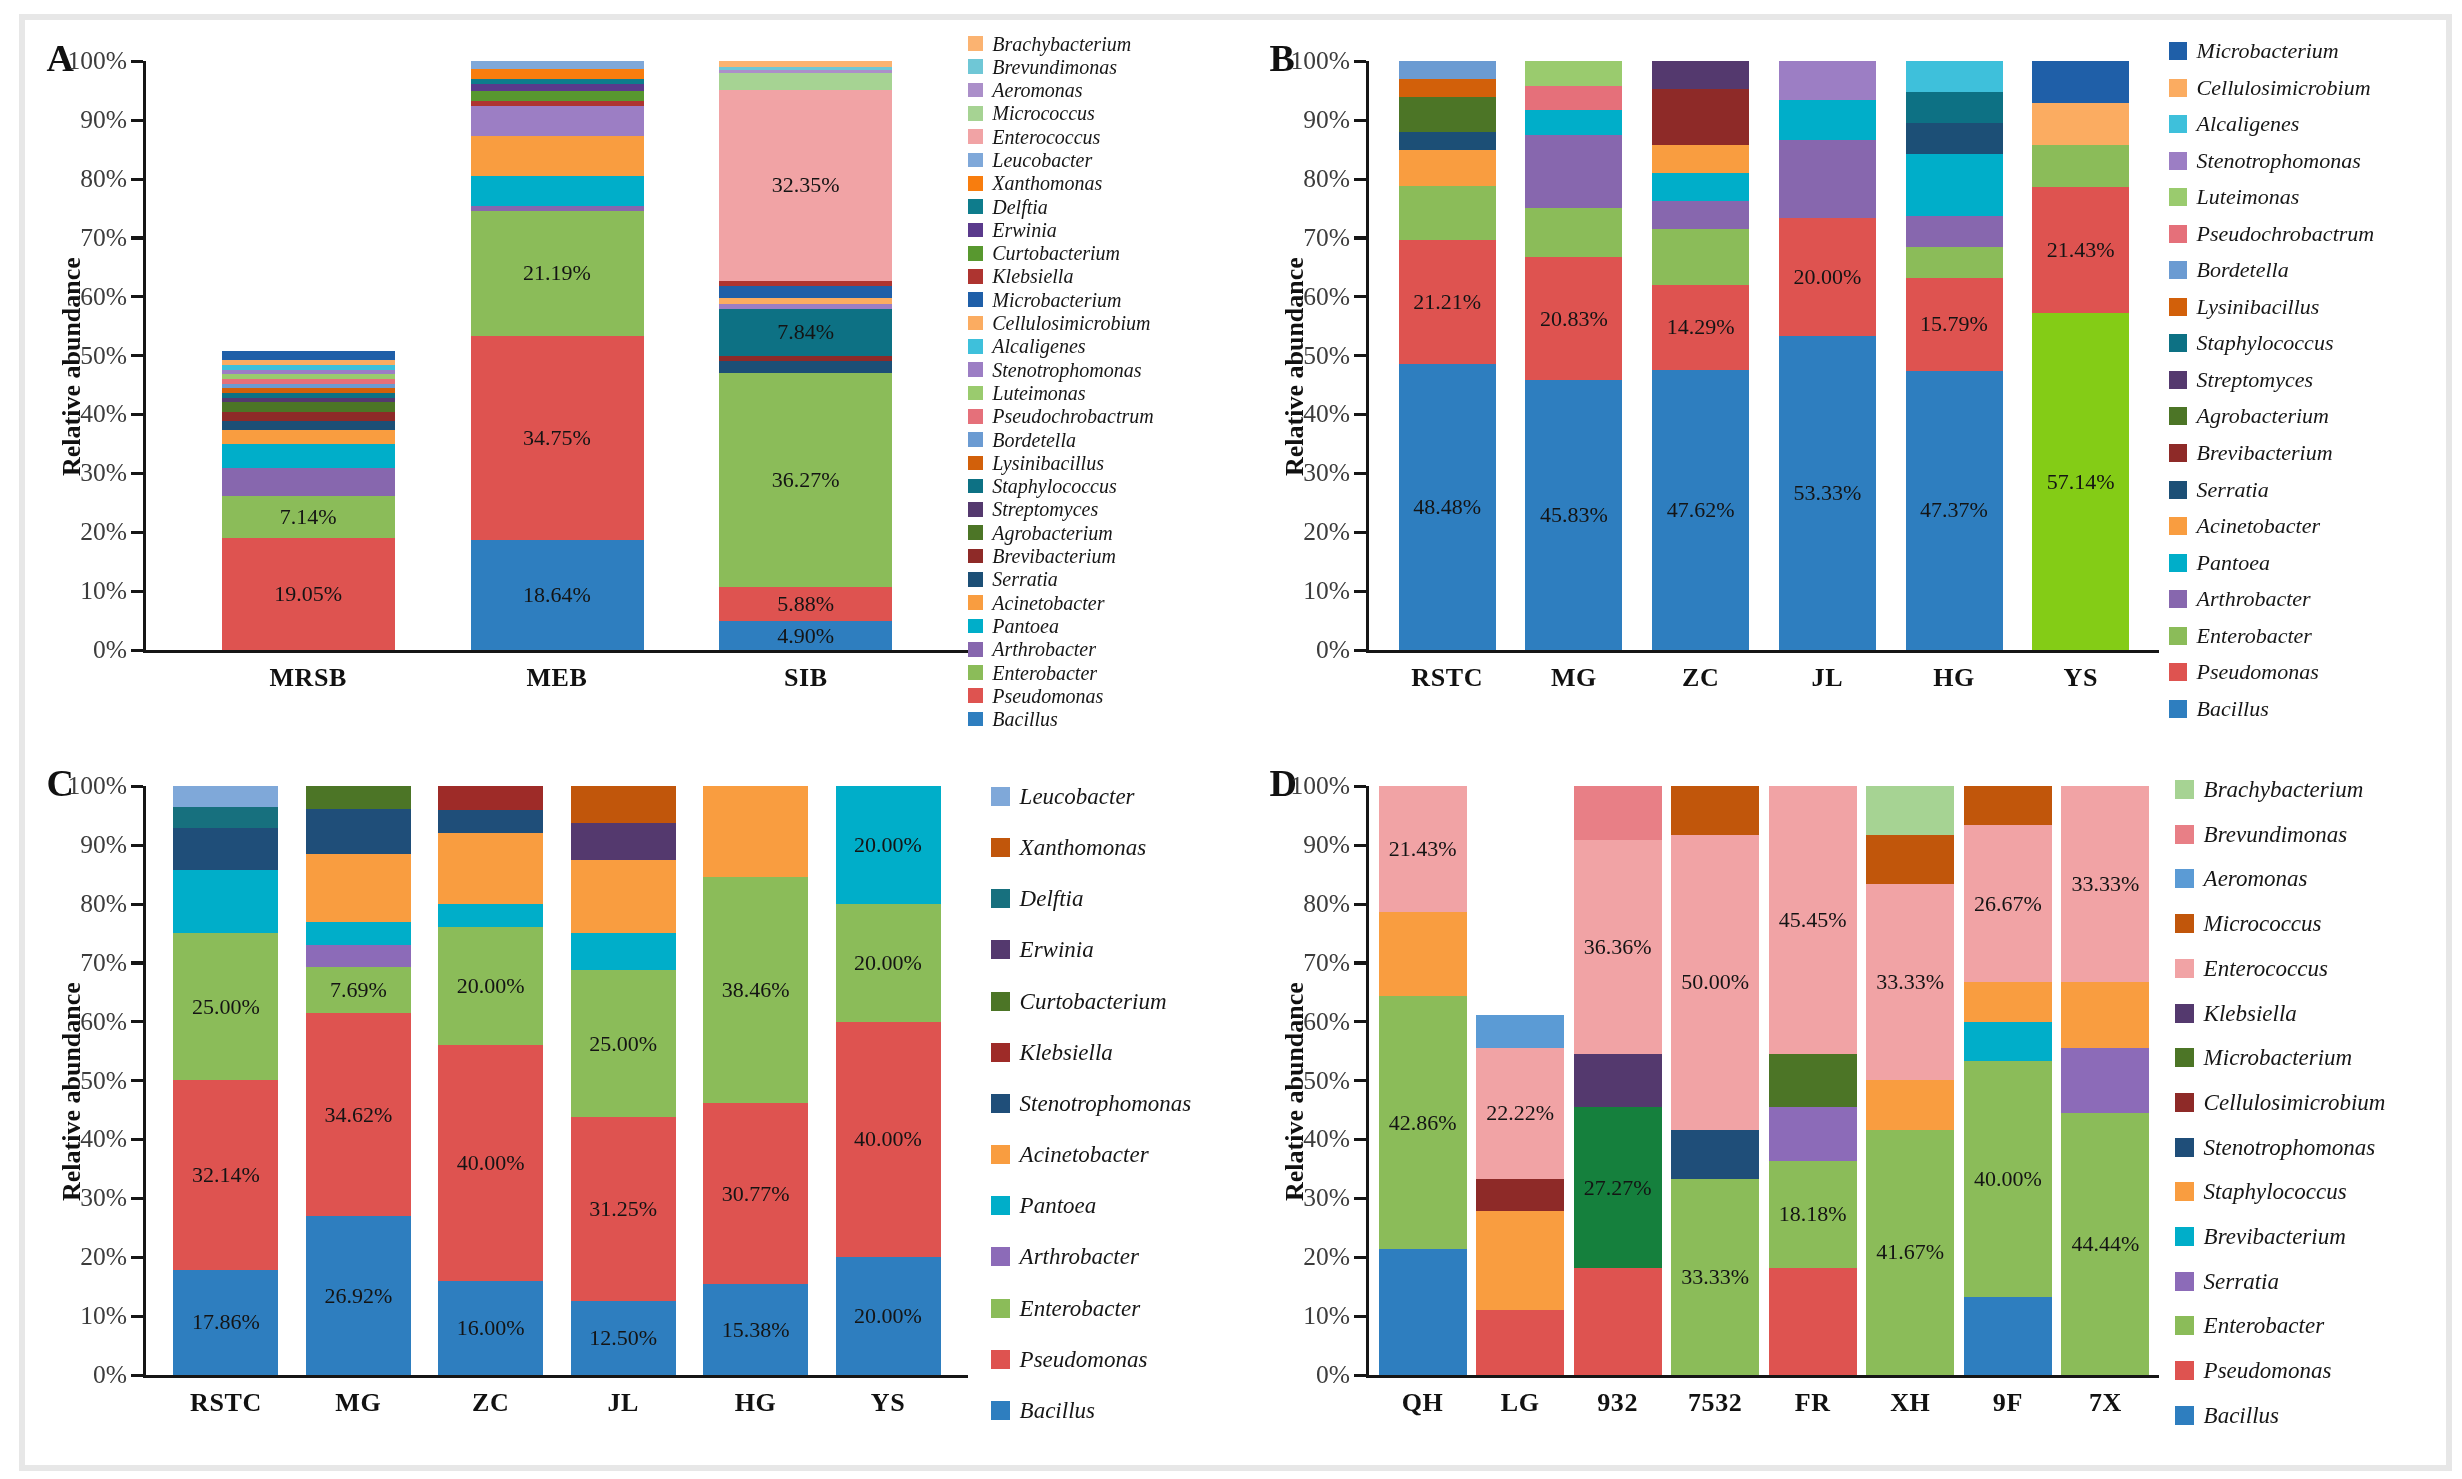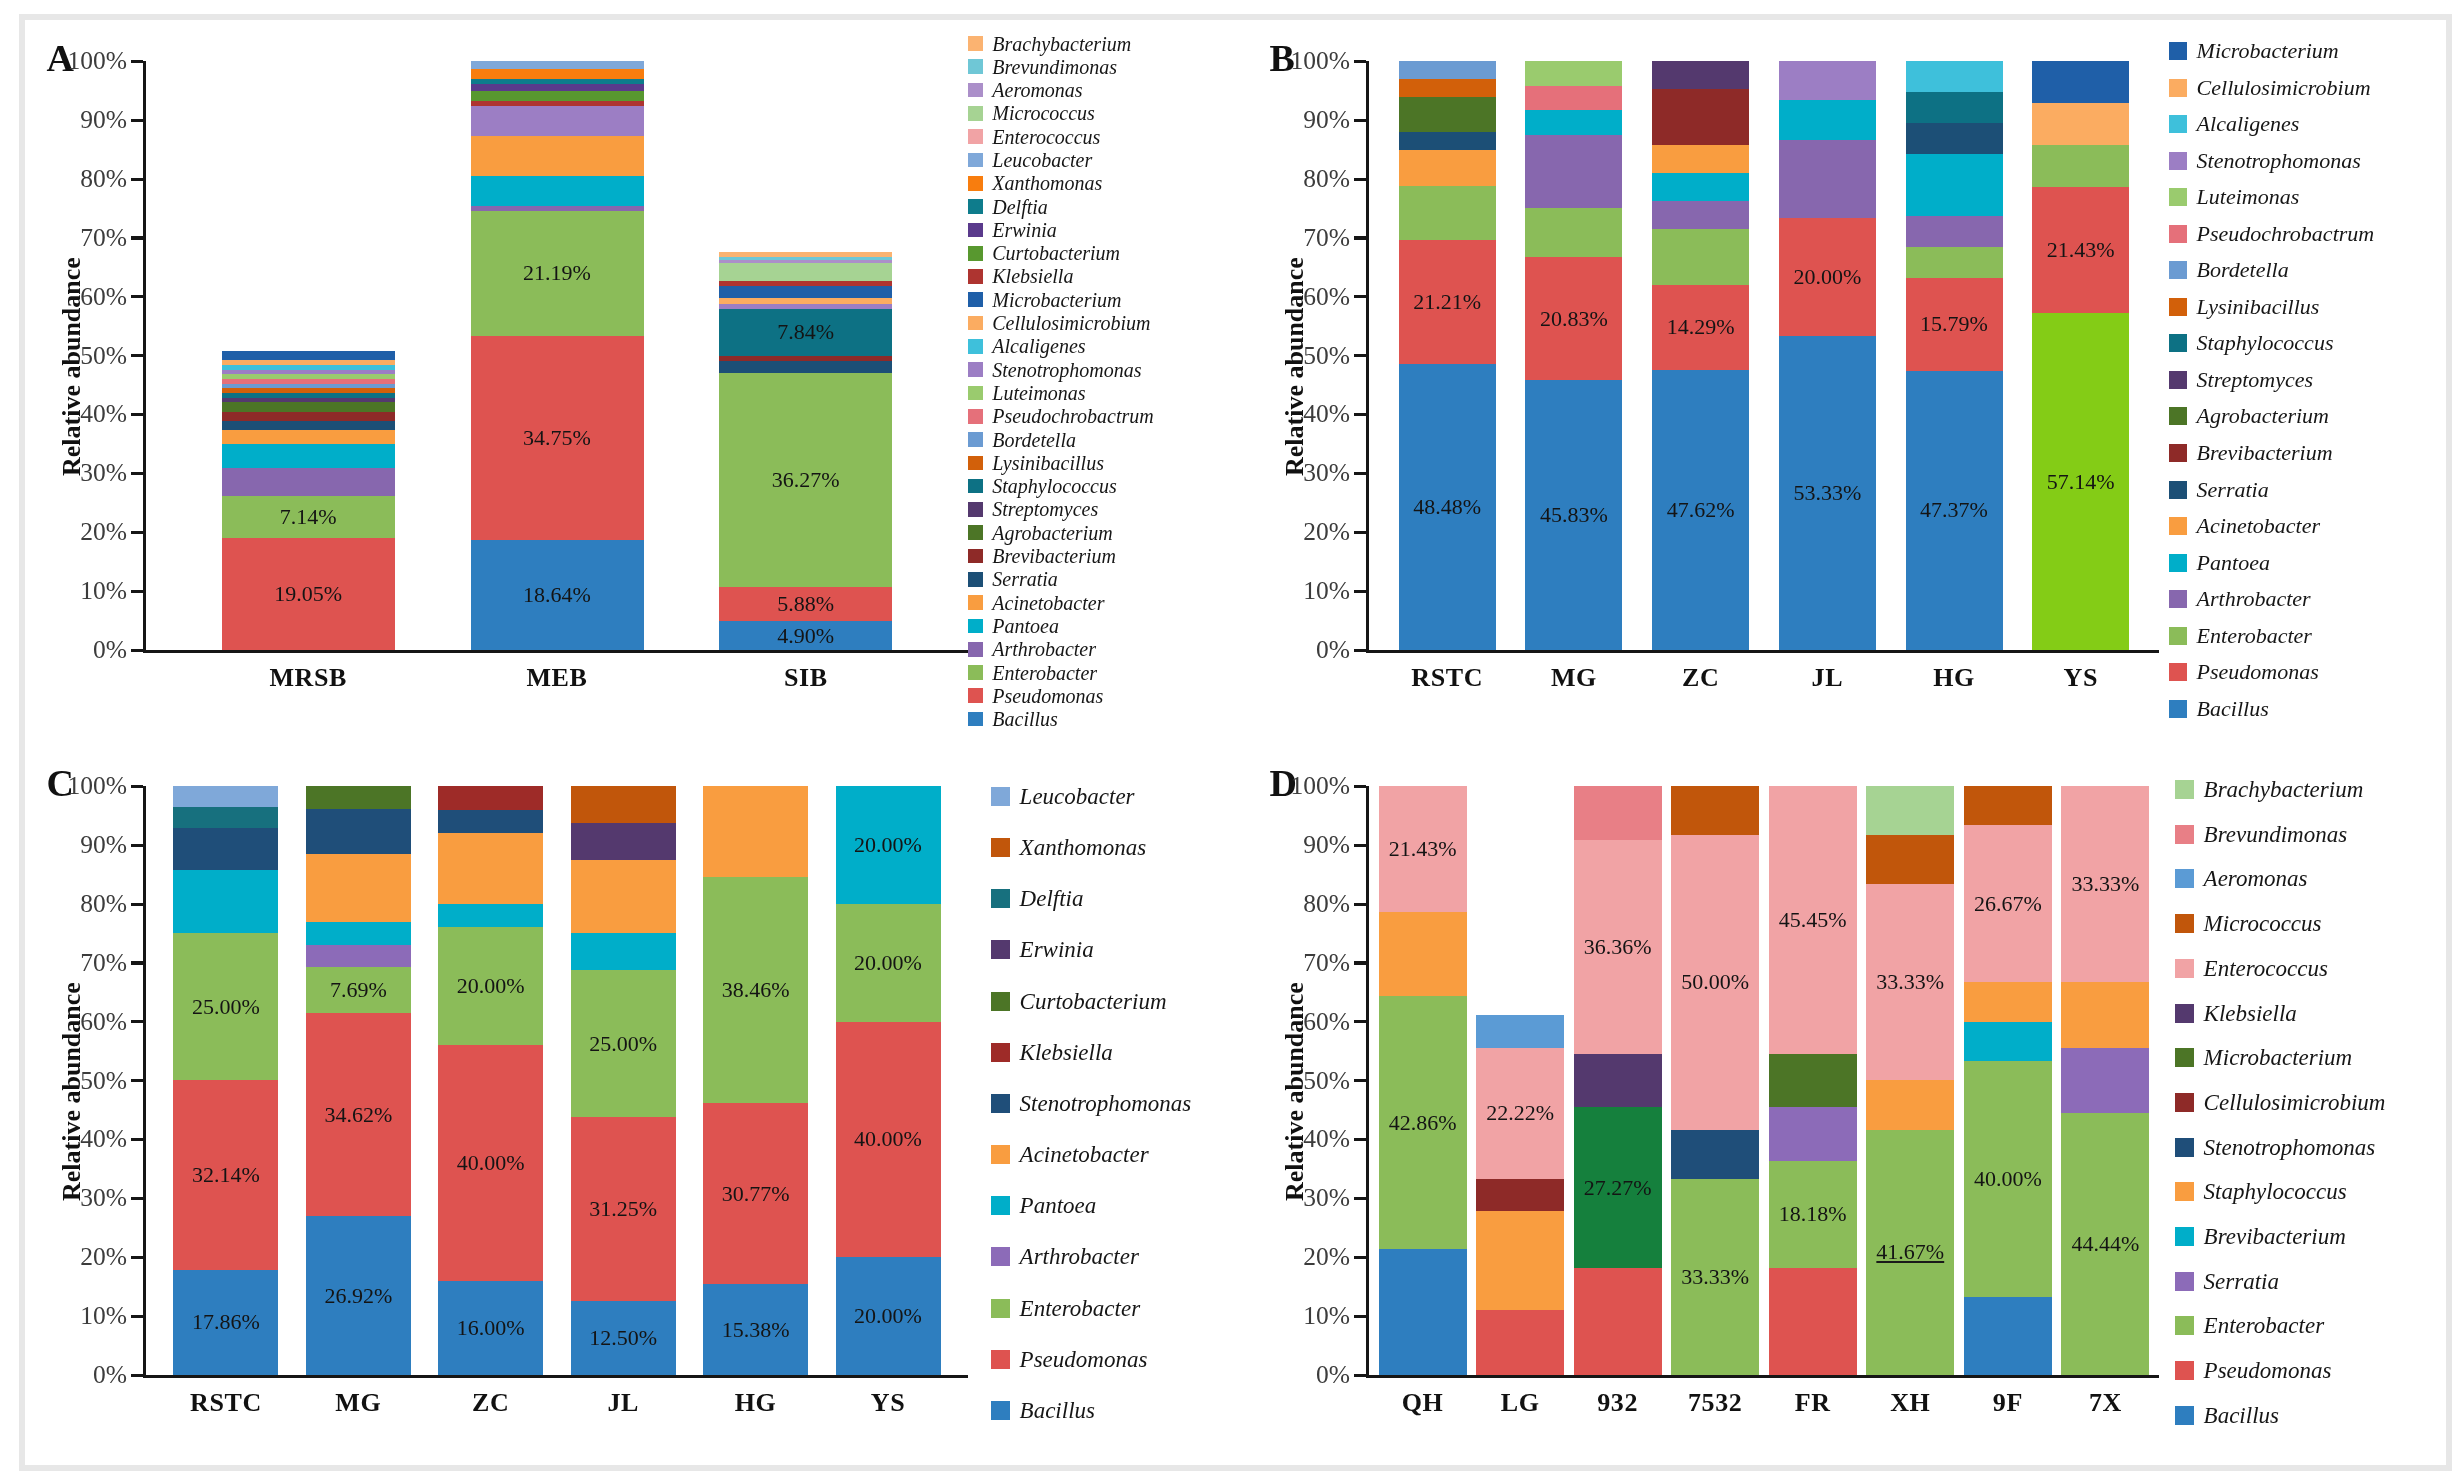--- a/index.html
+++ b/index.html
@@ -109,20 +109,23 @@
             </div>
             <div class="seg" style="height: 1.96039%; background: rgb(28, 79, 118);"></div>
             <div class="seg" style="height: 0.980196%; background: rgb(142, 42, 40);"></div>
             <div class="seg" style="height: 7.84157%; background: rgb(13, 113, 132);">
               <span class="seg-label">7.84%</span>
             </div>
             <div class="seg" style="height: 0.980196%; background: rgb(156, 126, 196);"></div>
             <div class="seg" style="height: 0.980196%; background: rgb(251, 172, 97);"></div>
             <div class="seg" style="height: 1.96039%; background: rgb(31, 95, 168);"></div>
             <div class="seg" style="height: 0.980196%; background: rgb(174, 52, 48);"></div>
+            <div class="seg" style="height: 32.3565%; background: rgb(241, 163, 165);">
+              <span class="seg-label">32.35%</span>
+            </div>
             <div class="seg" style="height: 2.94059%; background: rgb(166, 211, 147);"></div>
             <div class="seg" style="height: 0.490098%; background: rgb(171, 143, 201);"></div>
             <div class="seg" style="height: 0.490098%; background: rgb(111, 199, 214);"></div>
             <div class="seg" style="height: 0.980196%; background: rgb(251, 179, 113);"></div>
             <span class="xlabel">SIB</span>
           </div>
         </div>
         <div class="ytick" style="top: 0%;">100%</div>
         <div class="ytickmark" style="top: calc(0% - 1.3px);"></div>
         <div class="ytick" style="top: 10%;">90%</div>
@@ -695,21 +698,21 @@
               <span class="seg-label">18.18%</span>
             </div>
             <div class="seg" style="height: 9.09091%; background: rgb(140, 107, 184);"></div>
             <div class="seg" style="height: 9.09091%; background: rgb(76, 117, 38);"></div>
             <div class="seg" style="height: 45.4545%; background: rgb(241, 163, 165);">
               <span class="seg-label">45.45%</span>
             </div>
             <span class="xlabel">FR</span>
           </div>
           <div class="bar">
-            <div class="seg" style="height: 41.6742%; background: rgb(139, 188, 89); text-decoration: underline;">
+            <div class="seg" style="height: 41.6742%; background: rgb(139, 188, 89);">
               <span class="seg-label">41.67%</span>
             </div>
             <div class="seg" style="height: 8.33083%; background: rgb(249, 157, 64);"></div>
             <div class="seg" style="height: 33.3333%; background: rgb(241, 163, 165);">
               <span class="seg-label">33.33%</span>
             </div>
             <div class="seg" style="height: 8.33083%; background: rgb(193, 86, 11);"></div>
             <div class="seg" style="height: 8.33083%; background: rgb(166, 211, 147);"></div>
             <span class="xlabel">XH</span>
           </div>

